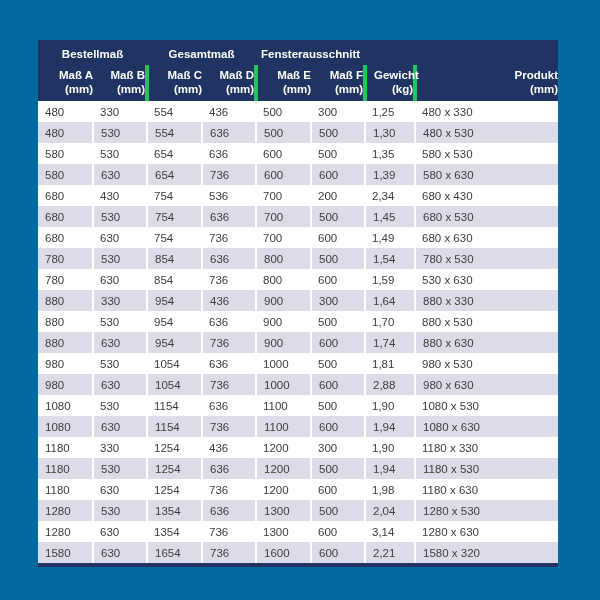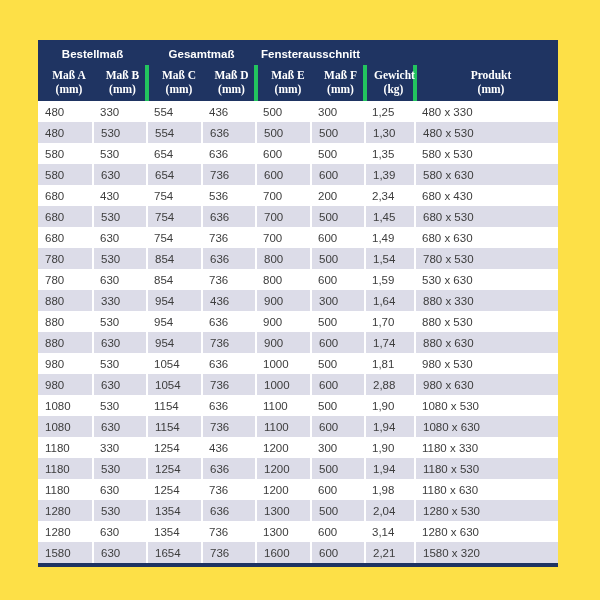--- a/index.html
+++ b/index.html
@@ -8,21 +8,21 @@
     background: #ffffff;
     width: 600px;
     height: 600px;
     font-family: "Liberation Sans", sans-serif;
     -webkit-font-smoothing: antialiased;
   }
   .page {
     position: relative;
     width: 600px;
     height: 600px;
-    background: #fde047;
+    background: #0369a1;
     overflow: hidden;
   }
   .table-wrap {
     position: absolute;
     left: 38px;
     top: 40px;
     width: 520px;
   }
   table.spec-table {
     border-collapse: collapse;
@@ -40,25 +40,24 @@
   tr.group-row th {
     height: 23px;
     font-size: 11.5px;
     text-align: center;
     vertical-align: middle;
     padding: 2px 0 0 0;
   }
   tr.col-row th {
     height: 33px;
     font-size: 11.5px;
-    text-align: center;
+    text-align: right;
     vertical-align: middle;
     padding: 0 0 3px 7px;
     line-height: 14px;
-    font-family: Liberation Serif, serif;
   }
   tr.col-row th.group-div {
     border-left: 4px solid #22c55e;
   }
   
   tbody td {
     height: 21px;
     font-size: 11.5px;
     color: #3d3d3d;
     text-align: left;

